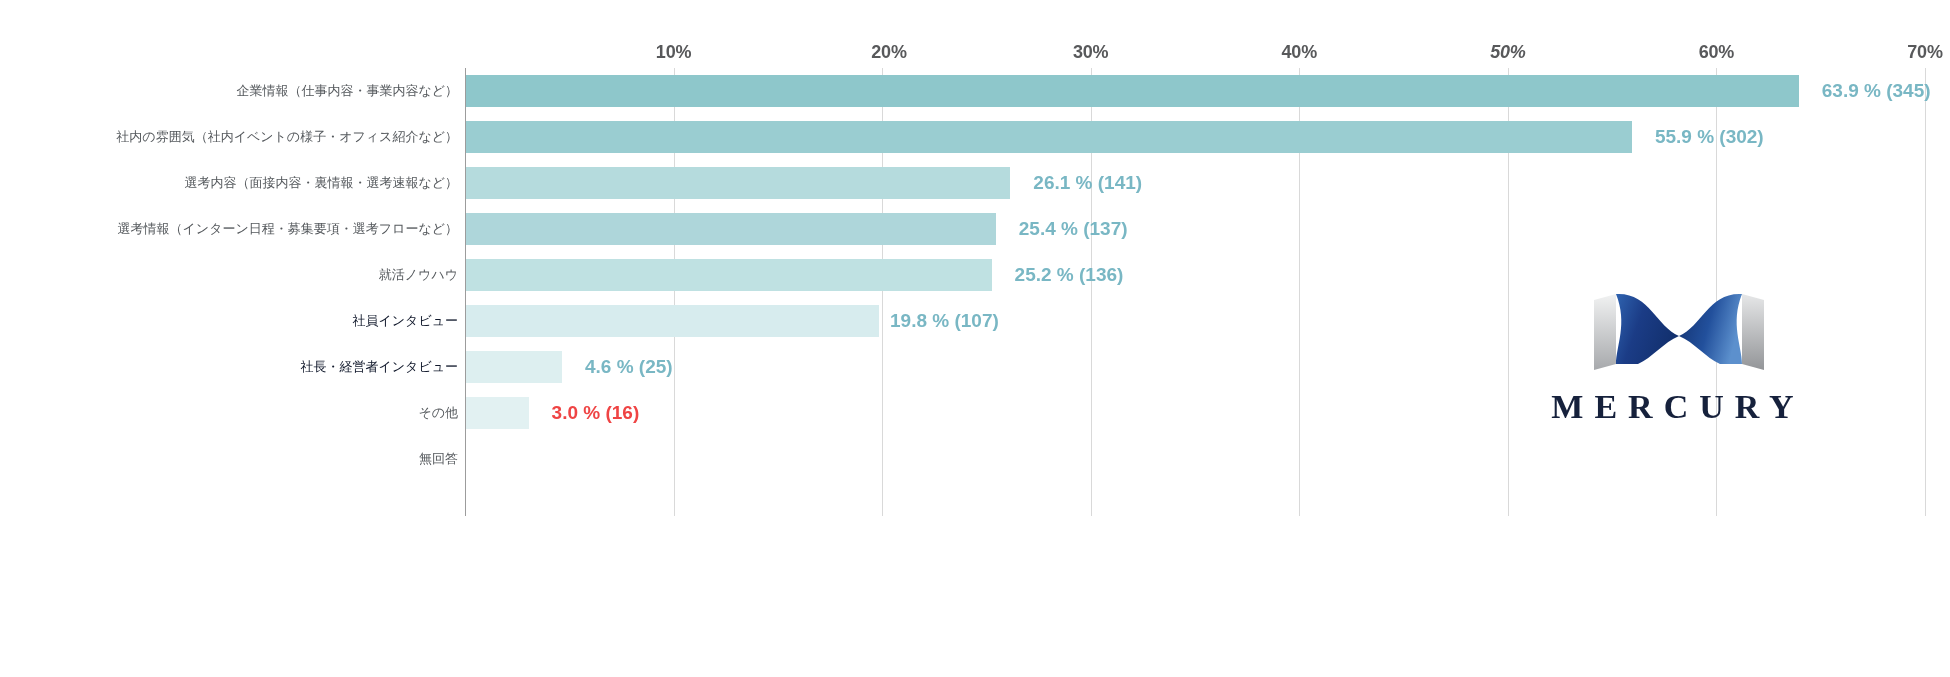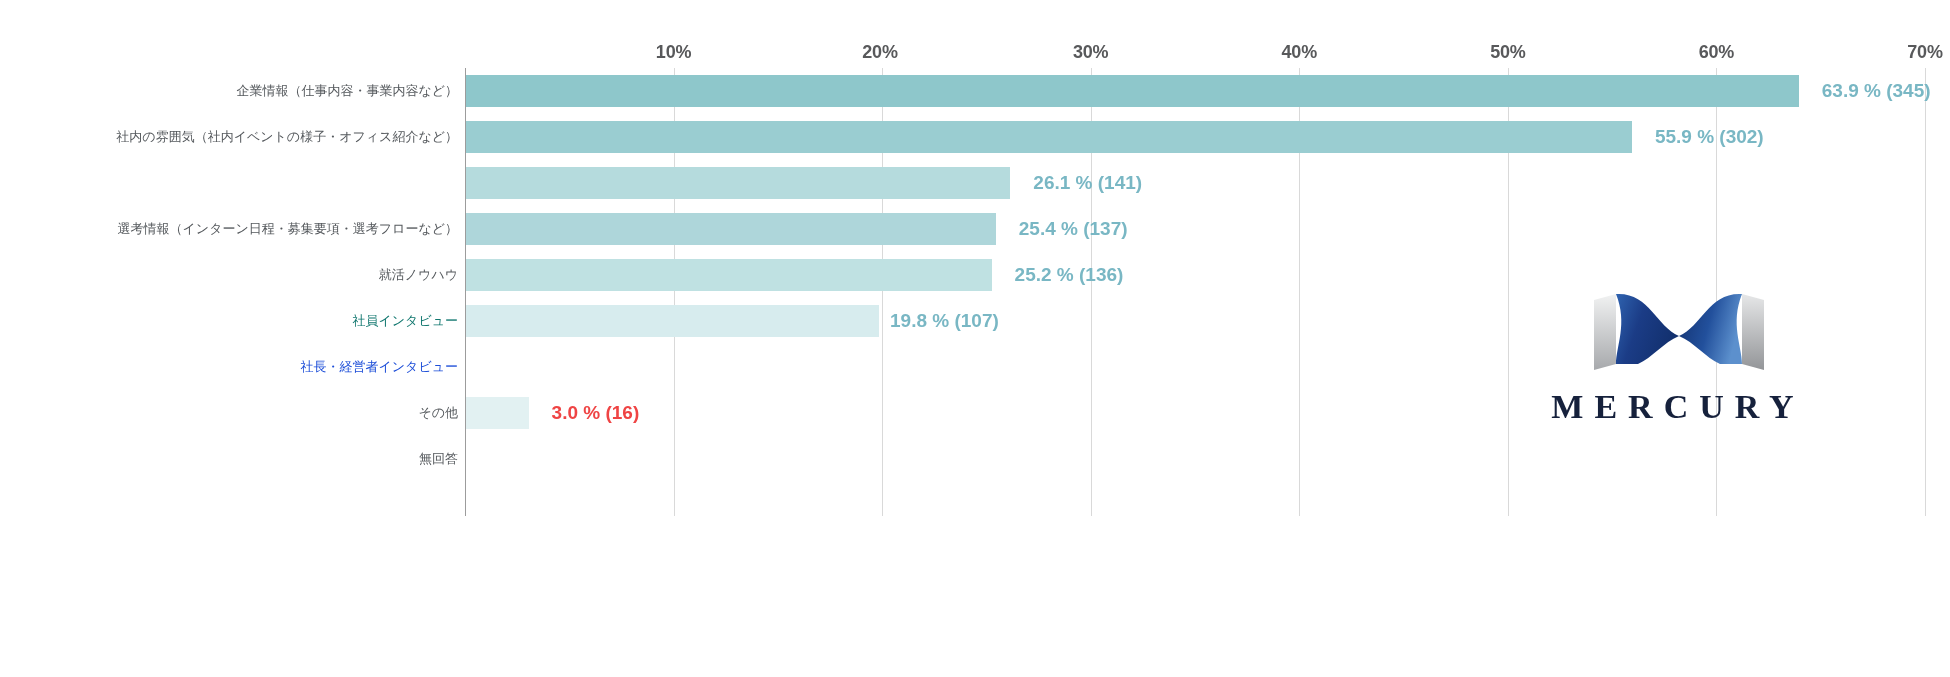--- a/index.html
+++ b/index.html
@@ -144,24 +144,24 @@
     font-family: Liberation Serif, serif;
   }
 </style>
 </head>
 <body>
 
 <div id="page">
 
   <div class="axis-labels" id="axisLabels">
       <div class="axis-tick-label" style="left: 208.571px;">10%</div>
-      <div class="axis-tick-label" style="left: 415px;">20%</div>
+      <div class="axis-tick-label" style="left: 424px;">20%</div>
       <div class="axis-tick-label" style="left: 625.714px;">30%</div>
       <div class="axis-tick-label" style="left: 834.286px;">40%</div>
-      <div class="axis-tick-label" style="left: 1042.86px;">50%</div>
+      <div class="axis-tick-label" style="left: 1042.86px; font-style: italic;">50%</div>
       <div class="axis-tick-label" style="left: 1251.43px;">60%</div>
       <div class="axis-tick-label" style="left: 1460px;">70%</div>
     </div>
 
   <div class="plot" id="gridLayer">
       <div class="gridline" style="left: 208.571px; background: rgb(217, 217, 217);"></div>
       <div class="gridline" style="left: 417.143px; background: rgb(217, 217, 217);"></div>
       <div class="gridline" style="left: 625.714px; background: rgb(217, 217, 217);"></div>
       <div class="gridline" style="left: 834.286px; background: rgb(217, 217, 217);"></div>
       <div class="gridline" style="left: 1042.86px; background: rgb(217, 217, 217);"></div>
@@ -180,48 +180,53 @@
         </div>
       </div>
       <div class="row">
         <div class="row-label" style="color: rgb(84, 88, 92);">社内の雰囲気（社内イベントの様子・オフィス紹介など）</div>
         <div class="bar-wrap">
           <div class="bar" style="width: 1165.91px; background: rgb(154, 205, 209);"></div>
           <div class="bar-value" style="left: 1165.91px; color: rgb(121, 183, 196);">55.9 % (302)</div>
         </div>
       </div>
       <div class="row">
+        <div class="row-label" style="color: rgb(84, 88, 92);">選考内容（面接内容・裏情報・選考速報など）</div>
         <div class="bar-wrap">
           <div class="bar" style="width: 544.371px; background: rgb(181, 219, 221);"></div>
           <div class="bar-value" style="left: 544.371px; color: rgb(121, 183, 196);">26.1 % (141)</div>
         </div>
       </div>
       <div class="row">
         <div class="row-label" style="color: rgb(84, 88, 92);">選考情報（インターン日程・募集要項・選考フローなど）</div>
         <div class="bar-wrap">
           <div class="bar" style="width: 529.771px; background: rgb(174, 214, 218);"></div>
           <div class="bar-value" style="left: 529.771px; color: rgb(121, 183, 196);">25.4 % (137)</div>
         </div>
       </div>
       <div class="row">
         <div class="row-label" style="color: rgb(84, 88, 92);">就活ノウハウ</div>
         <div class="bar-wrap">
           <div class="bar" style="width: 525.6px; background: rgb(191, 225, 226);"></div>
           <div class="bar-value" style="left: 525.6px; color: rgb(121, 183, 196);">25.2 % (136)</div>
         </div>
       </div>
       <div class="row">
-        <div class="row-label" style="color: #0f766e;">社員インタビュー</div>
+        <div class="row-label" style="color: #0f172a;">社員インタビュー</div>
         <div class="bar-wrap">
           <div class="bar" style="width: 412.971px; background: rgb(215, 236, 238);"></div>
           <div class="bar-value" style="left: 401px; color: rgb(121, 183, 196);">19.8 % (107)</div>
         </div>
       </div>
       <div class="row">
-        <div class="row-label" style="color: #1d4ed8;">社長・経営者インタビュー</div>
+        <div class="row-label" style="color: #0f172a;">社長・経営者インタビュー</div>
+        <div class="bar-wrap">
+          <div class="bar" style="width: 95.9429px; background: rgb(221, 239, 240);"></div>
+          <div class="bar-value" style="left: 95.9429px; color: rgb(121, 183, 196);">4.6 % (25)</div>
+        </div>
       </div>
       <div class="row">
         <div class="row-label" style="color: rgb(84, 88, 92);">その他</div>
         <div class="bar-wrap">
           <div class="bar" style="width: 62.5714px; background: rgb(226, 241, 242);"></div>
           <div class="bar-value" style="left: 62.5714px; color: #ef4444;">3.0 % (16)</div>
         </div>
       </div>
       <div class="row">
         <div class="row-label" style="color: rgb(84, 88, 92);">無回答</div>

